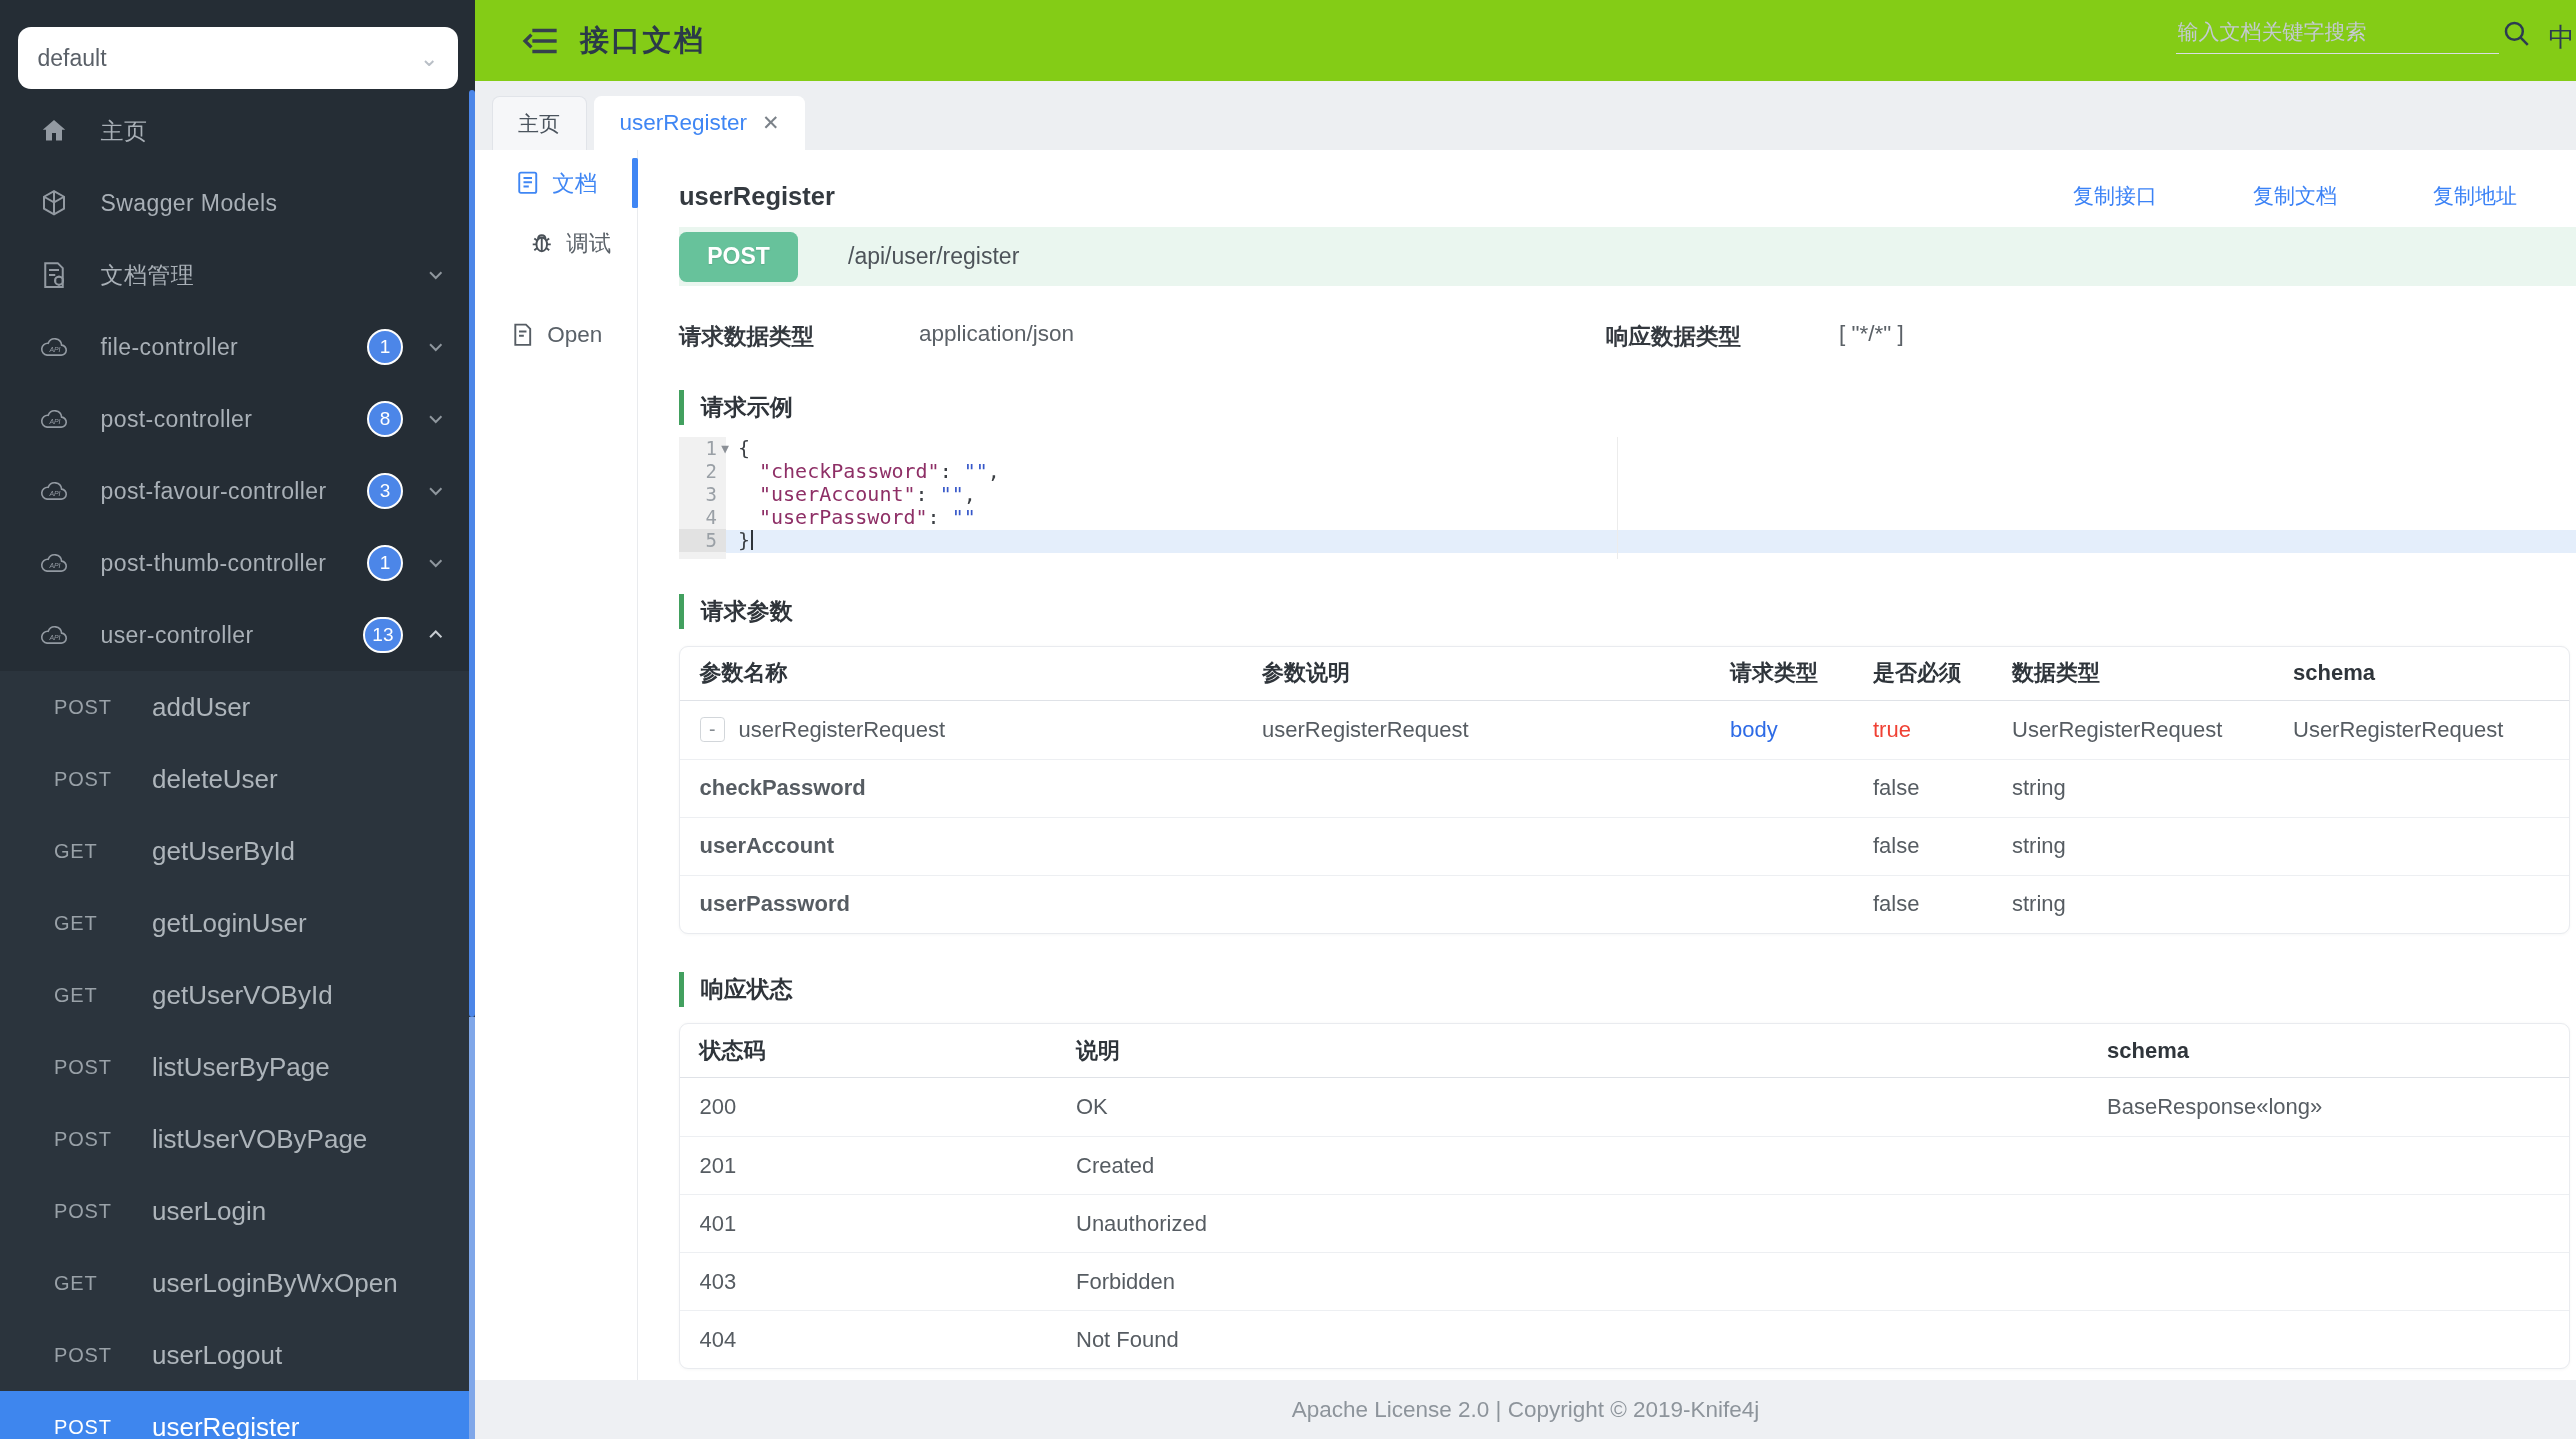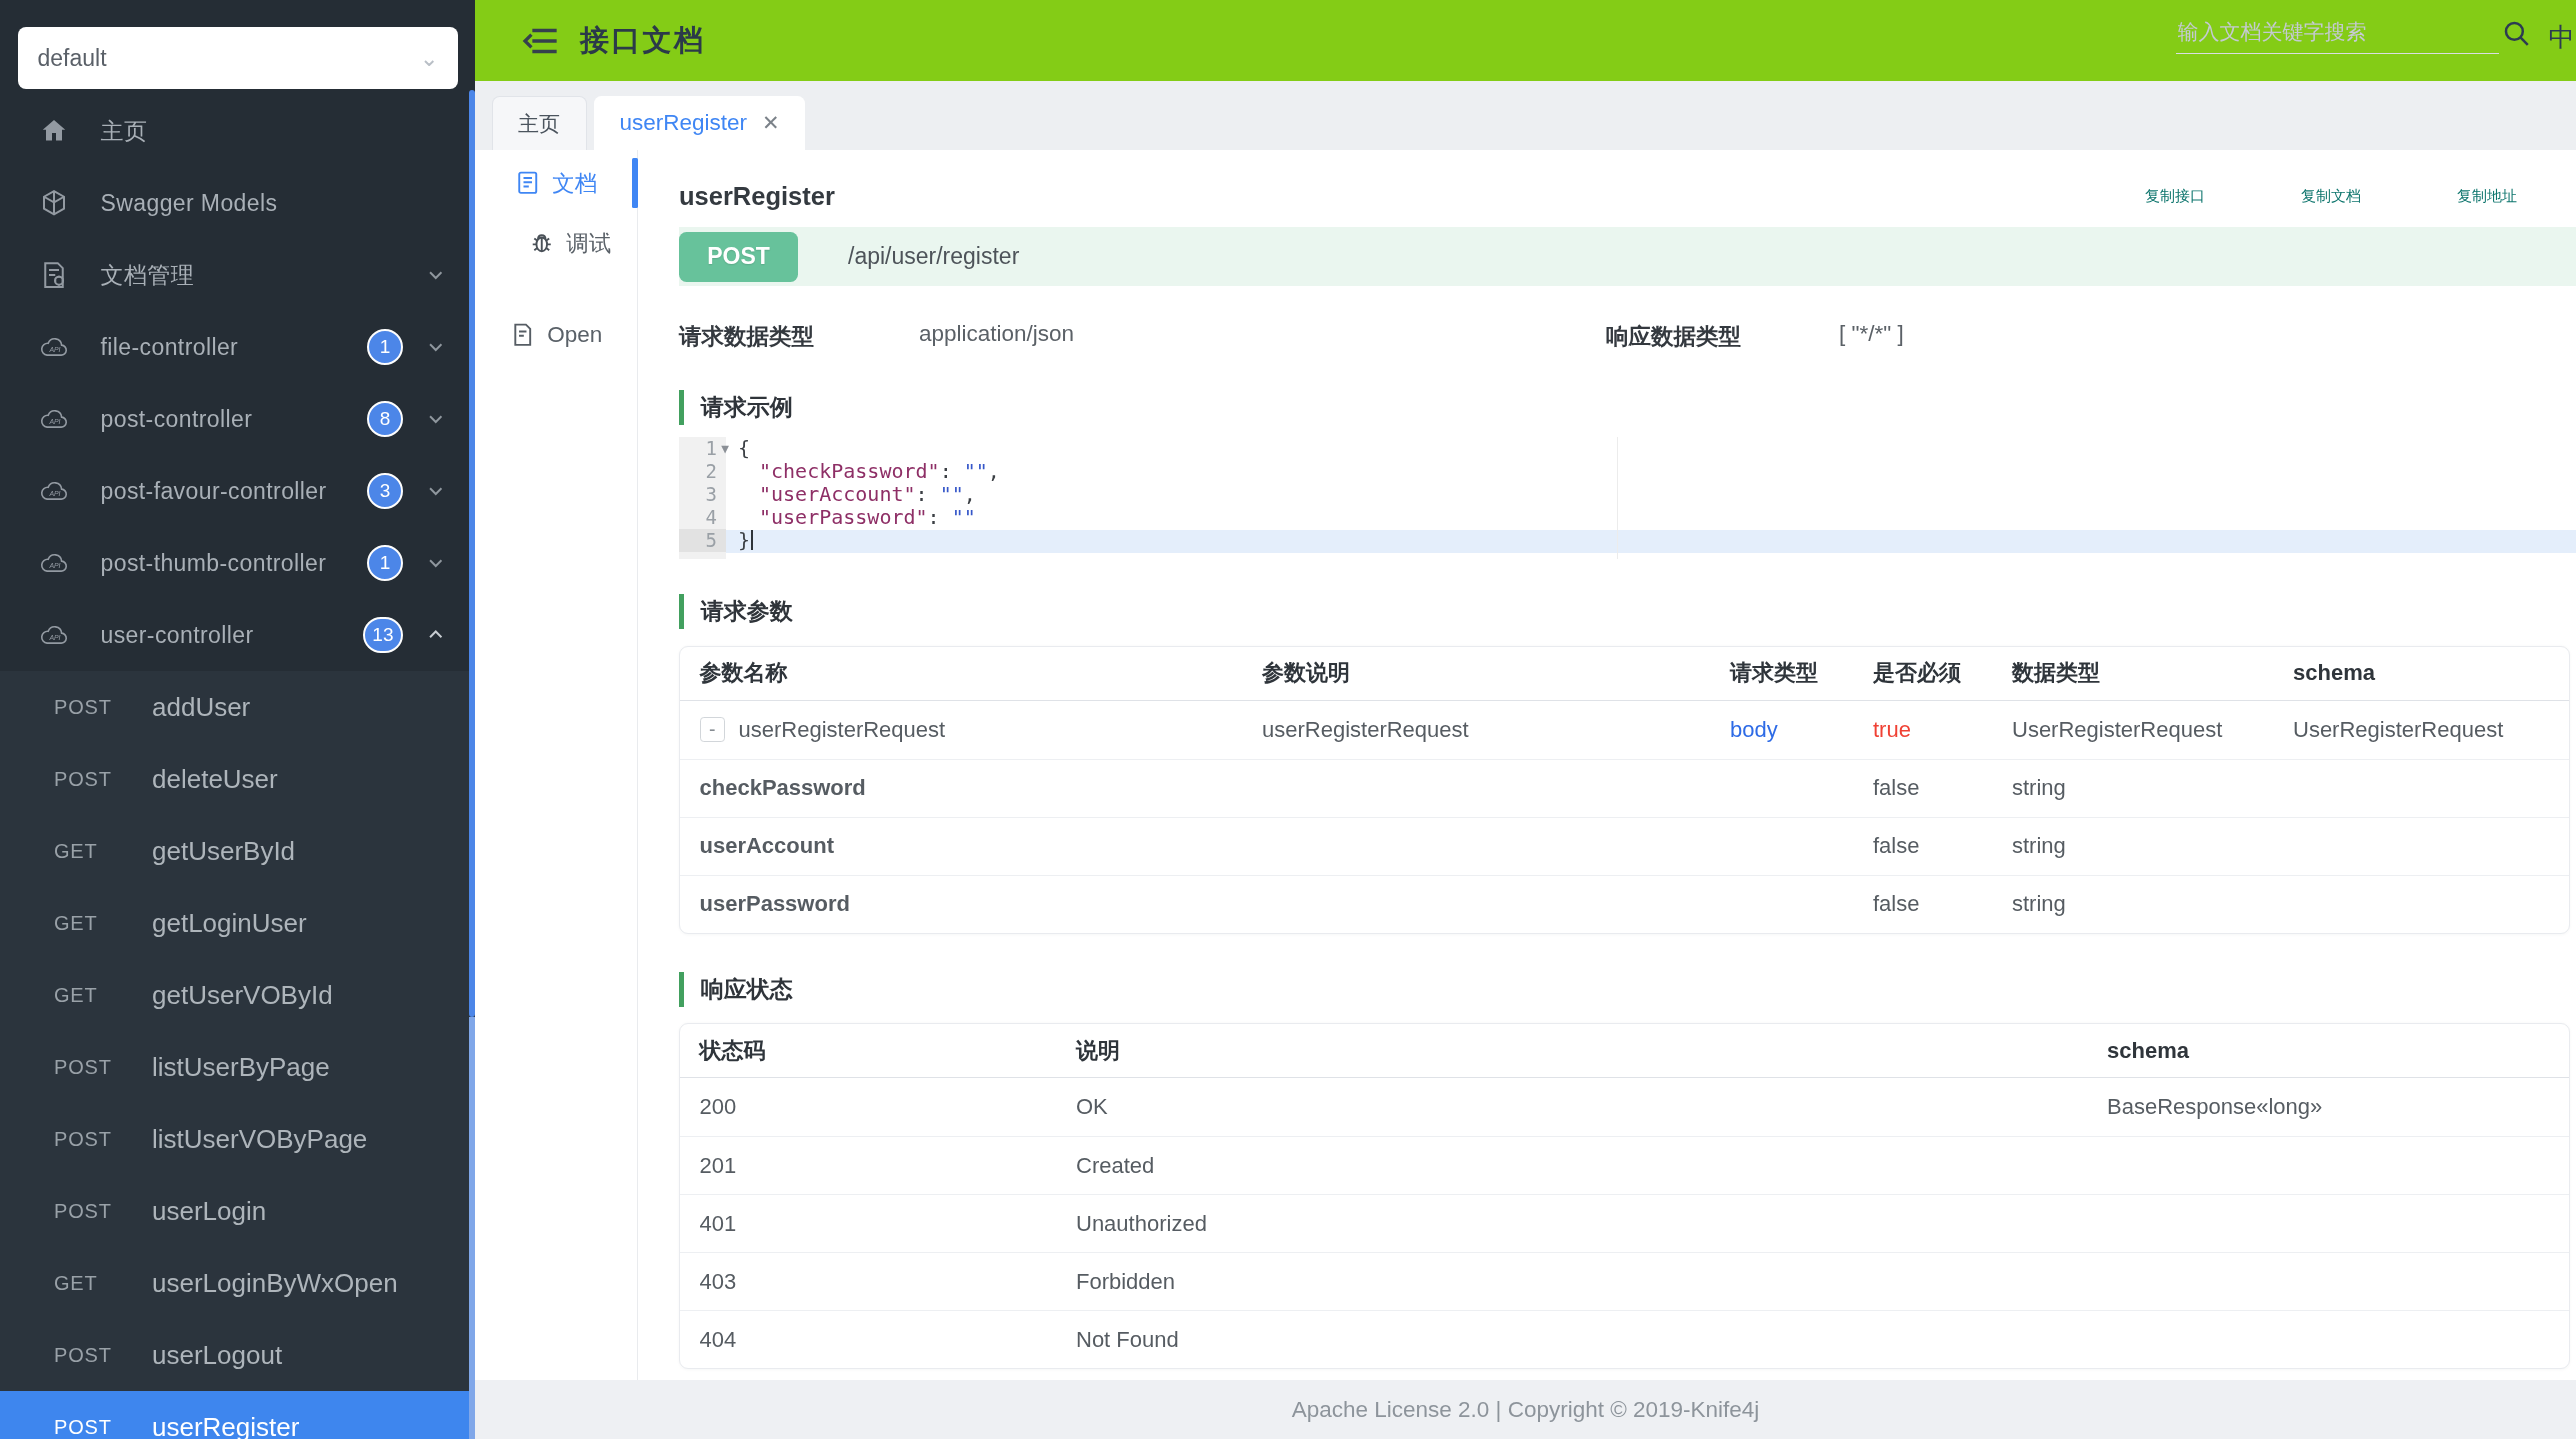--- a/index.html
+++ b/index.html
@@ -2,21 +2,21 @@
 <html style="font-size:12px"><head>
 <meta charset="utf-8">
 <style>
   * { margin:0; padding:0; box-sizing:border-box; }
   html,body { width:2576px; height:1440px; overflow:hidden; background:#fff;
     font-family:"Liberation Sans","DejaVu Sans",sans-serif; }
 
   
   .sidebar { position:absolute; left:0; top:0; width:475px; height:1440px; background:#252d35; }
   .grp-select { position:absolute; left:18px; top:27px; width:440px; height:62px; background:#fff;
-    border-radius:8px; display:flex; align-items:center; padding:0 19.5px; cursor:pointer; }
+    border-radius:13px; display:flex; align-items:center; padding:0 19.5px; cursor:pointer; }
   .grp-select .val { font-size:23px; color:#5a6068; flex:1; }
   .grp-select .chev { color:#b9bfc6; font-size:22.5px; }
   .nav { position:absolute; left:0; top:95px; width:475px; }
   .nav-item { height:72px; display:flex; align-items:center; padding-left:39px; position:relative; cursor:pointer; }
   .nav-item .nico { width:30px; height:30px; margin-right:31.5px; flex:none; }
   .nav-item .nlabel { font-size:23px; color:#a9b0b7; letter-spacing:0.4px; }
   .nav-item .badge { position:absolute; right:72px; min-width:36px; height:36px; padding:0 7.5px;
     background:#4c86e8; border:2.3px solid #fdfdfd; border-radius:19.5px; color:#fff; font-size:19px;
     display:flex; align-items:center; justify-content:center; }
   .nav-item .nchev { position:absolute; right:30px; width:19.5px; height:19.5px; }
@@ -55,21 +55,21 @@
   .vtab { position:absolute; left:0; width:162px; height:42px; display:flex; align-items:center;
     justify-content:center; gap:12px; cursor:pointer; }
   .vtab .vlabel { font-size:22.5px; color:#5a6168; }
   .vtab.active .vlabel { color:#3f86f4; }
   .vbar { position:absolute; right:-0.8px; top:7.5px; width:6px; height:50px; background:#3f86f4; border-radius:1.5px; }
 
   .docpanel { flex:1; padding-left:41px; position:relative; overflow:hidden; }
   .doc-head { display:flex; align-items:center; margin-top:31.5px; }
   .doc-title { font-size:25.5px; font-weight:bold; color:#343a40; }
   .copy-links { margin-left:auto; margin-right:59px; display:flex; gap:96px; }
-  .copy-links span { font-size:15px; color:#0f766e; cursor:pointer; }
+  .copy-links span { font-size:21px; color:#3b82f6; cursor:pointer; }
 
   .band { margin-top:16.5px; height:59px; background:#eaf6ef; display:flex; align-items:center; }
   .mbadge { width:119px; height:50px; background:#67c29b; border-radius:7.5px; color:#fff;
     font-size:23px; font-weight:bold; display:flex; align-items:center; justify-content:center;
     text-shadow:0 0.8px 1.5px rgba(0,0,0,.12); }
   .mpath { margin-left:50px; font-size:23px; color:#4d5359; }
 
   .dtype-row { position:relative; margin-top:30px; height:38px; }
   .dtype-row .lb { position:absolute; font-size:22.5px; font-weight:bold; color:#34393f; top:4.5px; }
   .dtype-row .vl { position:absolute; font-size:22.5px; color:#5b6167; top:4.5px; }

